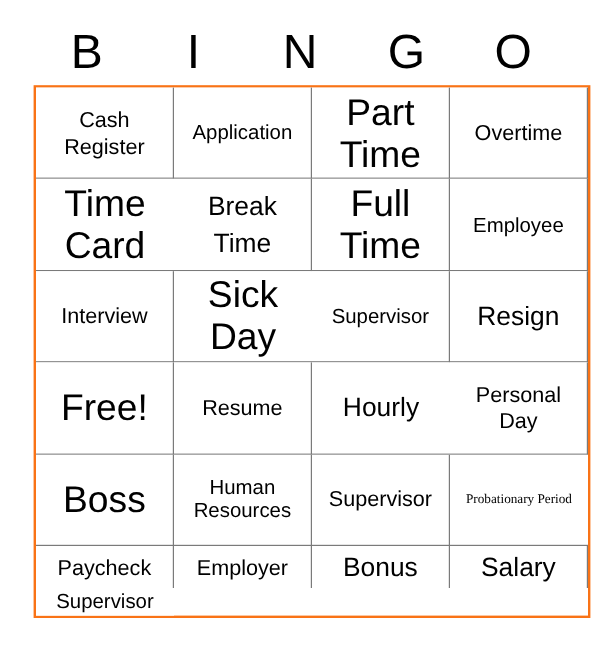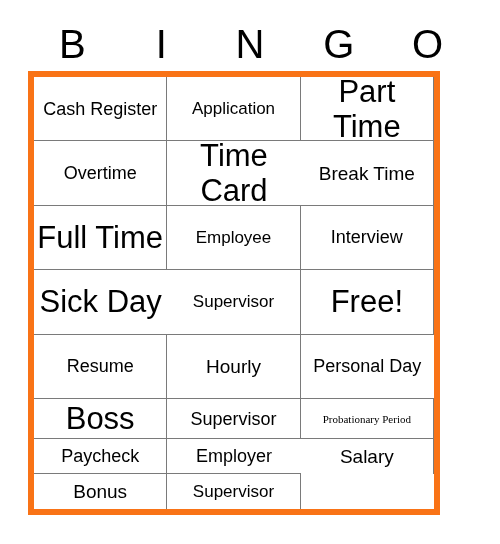--- a/index.html
+++ b/index.html
@@ -42,26 +42,26 @@
     letter-spacing: 0px;
     color: #000000;
     font-family: "Liberation Sans", sans-serif;
   }
 
   
   #grid {
     position: absolute;
     left: 28px;
     top: 71px;
-    width: 412px;
+    width: 464px;
     height: 444px;
     box-sizing: border-box;
-    border: 6px solid #f97316;
+    border: 2px solid #f97316;
     display: grid;
-    grid-template-columns: repeat(3, 1fr);
+    grid-template-columns: repeat(4, 1fr);
     grid-template-rows: repeat(5, 1fr);
     background: #ffffff;
   }
 
   .cell {
     box-sizing: border-box;
     border-right: 1px solid #7a7a7a;
     border-bottom: 1px solid #7a7a7a;
     display: flex;
     align-items: center;
@@ -80,21 +80,21 @@
     width: 100%;
     color: #000000;
     font-family: "Liberation Sans", sans-serif;
     font-weight: 400;
   }
 
   
   .sz-xs   { font-size: 11px; line-height: 14px; font-family: Liberation Serif, serif; }
   .sz-md   { font-size: 17px; line-height: 19px; }
   .sz-lg   { font-size: 18px; line-height: 22px; }
-  .sz-xxl  { font-size: 19px; line-height: 31px; }
+  .sz-xxl  { font-size: 22px; line-height: 31px; }
   .sz-xxxl { font-size: 31px; line-height: 35px; }
 </style>
 </head>
 <body>
 
 <div id="card">
 
   <div id="header">
     <div class="header-cell">B</div>
     <div class="header-cell">I</div>
@@ -134,52 +134,58 @@
         <span class="cell-text sz-lg">Interview</span>
       </div>
     <div class="cell">
         <span class="cell-text sz-xxxl">Sick Day</span>
       </div>
 
     <div class="cell">
         <span class="cell-text sz-md">Supervisor</span>
       </div>
     <div class="cell">
+        <span class="cell-text sz-xxl">Resign</span>
+      </div>
+    <div class="cell">
         <span class="cell-text sz-xxxl">Free!</span>
       </div>
     <div class="cell">
         <span class="cell-text sz-lg">Resume</span>
       </div>
     <div class="cell">
         <span class="cell-text sz-xxl">Hourly</span>
       </div>
 
     <div class="cell">
         <span class="cell-text sz-lg">Personal Day</span>
       </div>
     <div class="cell">
         <span class="cell-text sz-xxxl">Boss</span>
       </div>
     <div class="cell">
+        <span class="cell-text sz-md">Human Resources</span>
+      </div>
+    <div class="cell">
         <span class="cell-text sz-lg">Supervisor</span>
       </div>
     <div class="cell">
         <span class="cell-text sz-xs">Probationary Period</span>
       </div>
 
     <div class="cell">
         <span class="cell-text sz-lg">Paycheck</span>
       </div>
     <div class="cell">
         <span class="cell-text sz-lg">Employer</span>
       </div>
     <div class="cell">
-        <span class="cell-text sz-xxl">Salary</span>
+        <span class="cell-text sz-xxl">Bonus</span>
       </div>
     <div class="cell">
-        <span class="cell-text sz-xxl">Bonus</span>
+        <span class="cell-text sz-xxl">Salary</span>
       </div>
     <div class="cell">
         <span class="cell-text sz-md">Supervisor</span>
       </div>
 
   </div>
 </div>
 
 </body></html>

